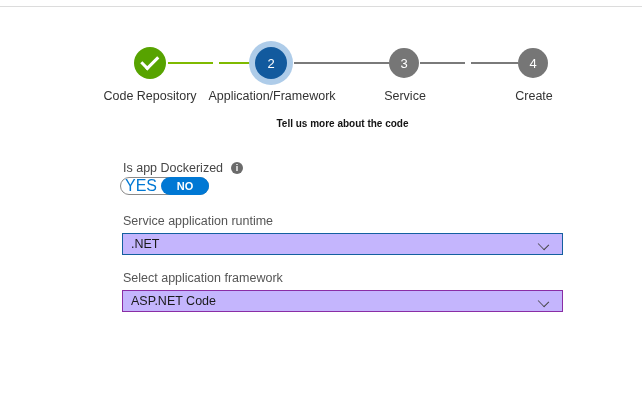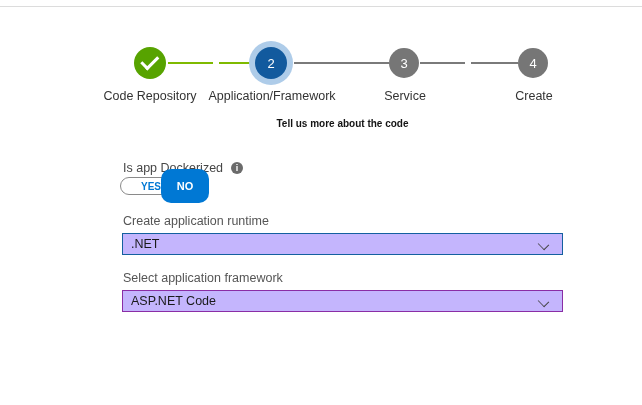--- a/index.html
+++ b/index.html
@@ -73,25 +73,25 @@
   }
   .toggle {
     position: absolute; left: 120px; top: 177px;
     width: 89px; height: 18px;
     border: 1px solid #8a8a8a; border-radius: 10px;
     display: flex; align-items: center;
     background: #ffffff; box-sizing: border-box;
     cursor: pointer;
   }
   .toggle-yes {
-    flex: 1; text-align: right;
-    color: #0078d4; font-size: 10px; font-weight: bold;
+    flex: 1; text-align: center;
+    color: #0078d4; font-size: 16px; font-weight: normal;
   }
   .toggle-no {
-    width: 48px; height: 34px; margin-right: -1px;
+    width: 48px; height: 18px; margin-right: -1px;
     border-radius: 10px; background: #0078d4;
     color: #ffffff; font-size: 11px; font-weight: bold;
     display: flex; align-items: center; justify-content: center;
   }
 
   
   .field-label {
     position: absolute; left: 123px;
     font-size: 12.5px; color: #555555;
   }
@@ -156,21 +156,21 @@
 <div class="docker-label-row">
   <span>Is app Dockerized</span>
   <span class="info-icon">i</span>
 </div>
 
 <div class="toggle">
   <span class="toggle-yes">YES</span>
   <span class="toggle-no">NO</span>
 </div>
 
-<div class="field-label runtime-label">Create application runtime</div>
+<div class="field-label runtime-label">Service application runtime</div>
 <div class="select-box runtime-select">
   <span class="select-value">.NET</span>
   <span class="chevron"></span>
 </div>
 
 <div class="field-label framework-label">Select application framework</div>
 <div class="select-box framework-select">
   <span class="select-value">ASP.NET Code</span>
   <span class="chevron"></span>
 </div>

